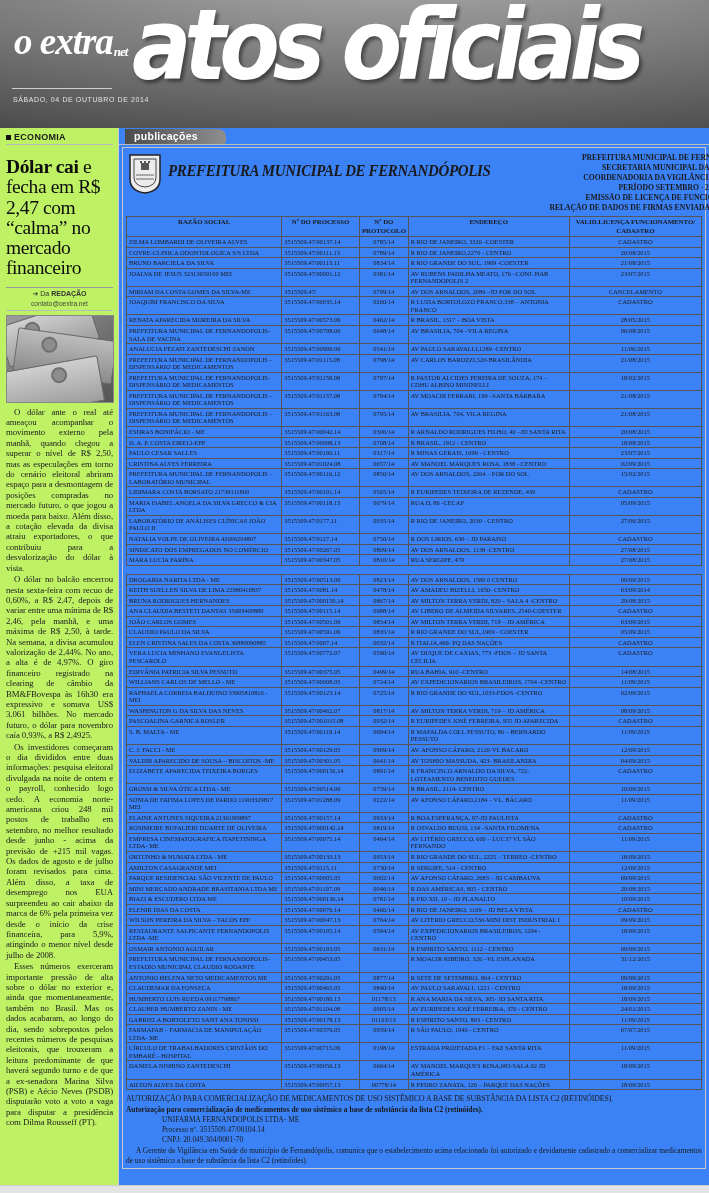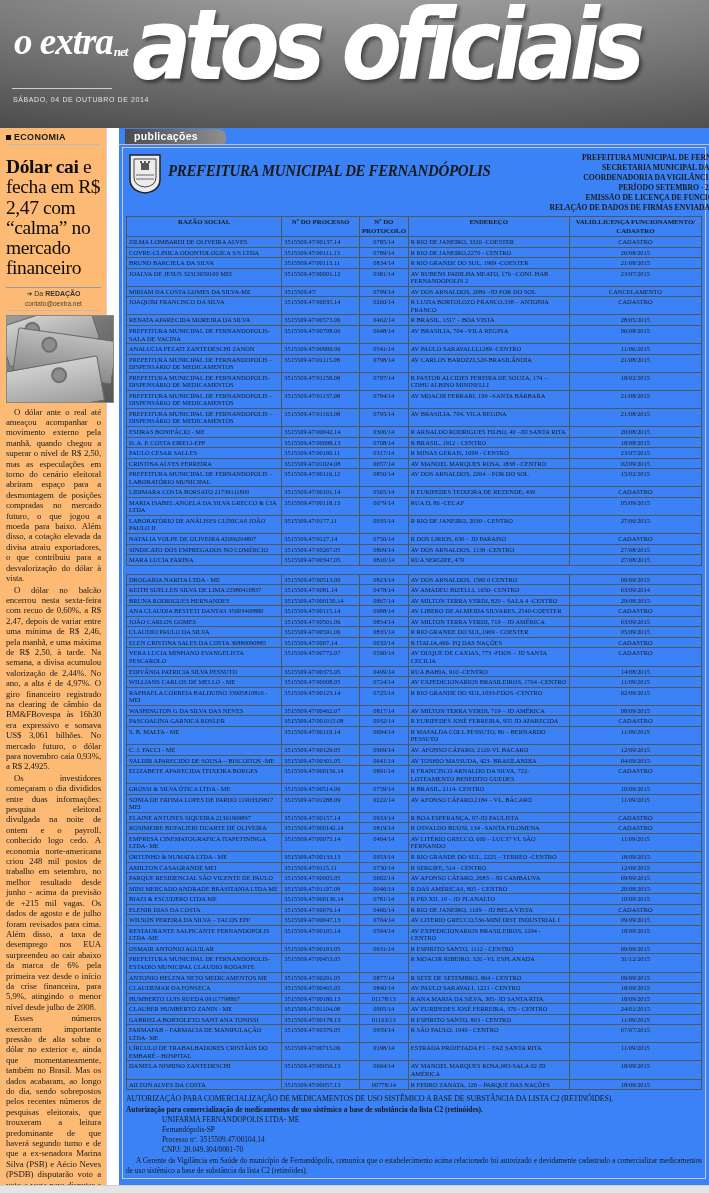--- a/index.html
+++ b/index.html
@@ -15,22 +15,22 @@
     font-size:37px; font-family:"Liberation Serif",serif; letter-spacing:-1px; white-space:nowrap; }
   .brand .net { font-size:13px; font-style:italic; margin-left:1px; vertical-align:-2px; }
   .brand-rule { position:absolute; left:12px; top:88px; width:100px; height:1px; background:#cfcfcf; }
   .mast-date { position:absolute; left:13px; top:96px; color:#e3e3e3; font-family:"Liberation Sans",sans-serif;
     font-size:7px; letter-spacing:.6px; }
   .mast-title { position:absolute; left:132px; top:-12px; color:#fff; font-family:"DejaVu Sans",sans-serif;
     font-style:italic; font-weight:bold; font-size:98px; letter-spacing:-8px; transform:scaleX(.9); transform-origin:left top;
     text-shadow:3px 3px 4px rgba(0,0,0,.45); white-space:nowrap; }
 
   
-  .sidebar { position:absolute; left:0; top:128px; width:107px; height:1057px; padding:4px 5px 0 6px;
-    border-right:1px solid #cfcfcf; background:#fdba74; }
+  .sidebar { position:absolute; left:0; top:128px; width:119px; height:1057px; padding:4px 5px 0 6px;
+    border-right:1px solid #cfcfcf; background:#bef264; }
   .eco-head { font-family:"Liberation Sans",sans-serif; font-weight:bold; font-size:9px; letter-spacing:.3px;
     border-bottom:1px solid #bbb; padding-bottom:2px; }
   .eco-head .sq { display:inline-block; width:5px; height:5px; background:#111; margin-right:3px; }
   .headline { margin-top:12px; font-size:19.5px; line-height:1.04; letter-spacing:-.4px; color:#0d0d0d; }
   .headline b { font-weight:bold; }
   .byline { margin-top:8px; text-align:center; border-top:1px solid #999; padding-top:2px;
     font-family:"Liberation Sans",sans-serif; font-size:7px; color:#333; }
   .byline b { font-weight:bold; }
   .contact { text-align:center; font-family:"Liberation Sans",sans-serif; font-size:6.5px; color:#444;
     border-bottom:1px solid #bbb; padding:2px 0 3px; margin-bottom:4px; }
@@ -613,21 +613,20 @@
               <td class="c-end">R PEDRO ZANATA, 126 – PARQUE DAS NAÇÕES</td>
               <td class="c-val">18/09/2015</td>
             </tr>
         </tbody>
       </table>
 
       <div class="auth">
         <div class="t1">AUTORIZAÇÃO PARA COMERCIALIZAÇÃO DE MEDICAMENTOS DE USO SISTÊMICO A BASE DE SUBSTÂNCIA DA LISTA C2 (RETINÓIDES).</div>
         <div class="t2">Autorização para comercialização de medicamentos de uso sistêmico a base de substância da lista C2 (retinóides).</div>
         <div class="ln">UNIFARMA FERNANDOPOLIS LTDA- ME</div>
-          <div class="ln">Fernandópolis-SP</div>
           <div class="ln">Processo nº. 3515509.47/00104.14</div>
           <div class="ln">CNPJ: 20.049.304/0001-70</div>
         <div class="par">A Gerente da Vigilância em Saúde do município de Fernandópolis, comunica que o estabelecimento acima relacionado foi autorizado e devidamente cadastrado a comercializar medicamentos de uso sistêmico a base de substância da lista C2 (retinóides).</div>
       </div>
 
     </div>
 
   </div>
 
   <div class="footer-strip"></div>

